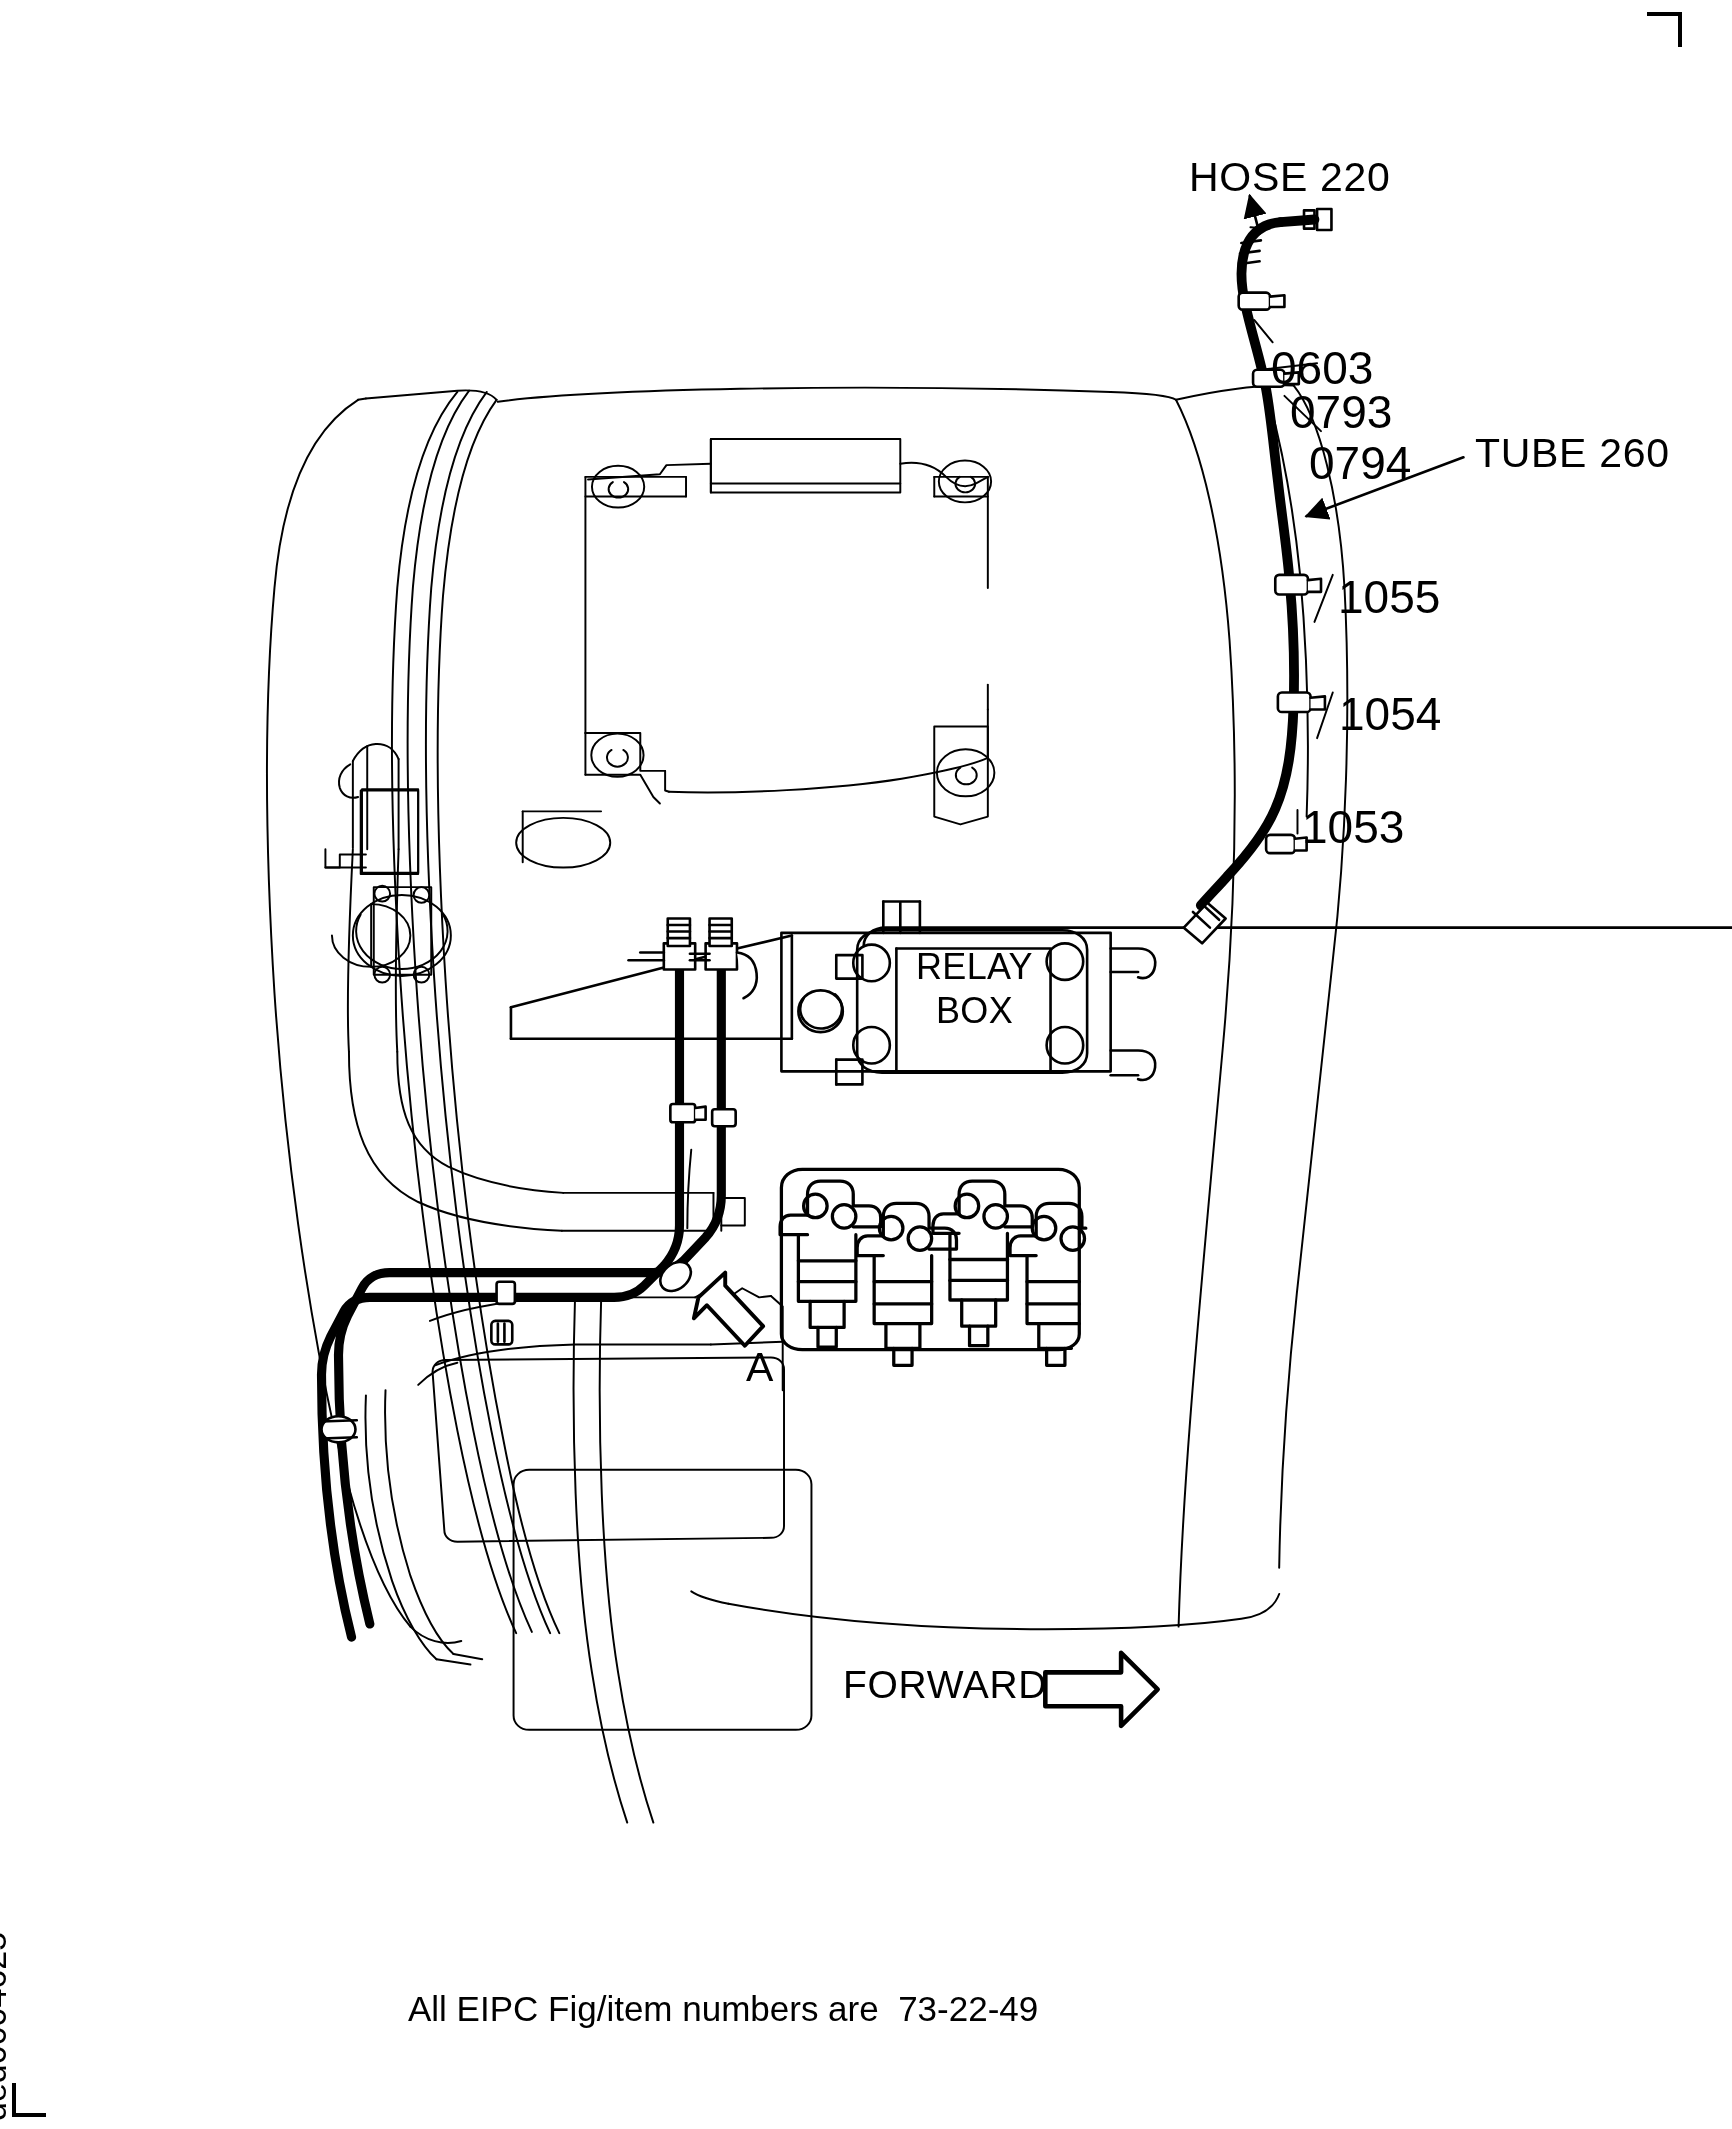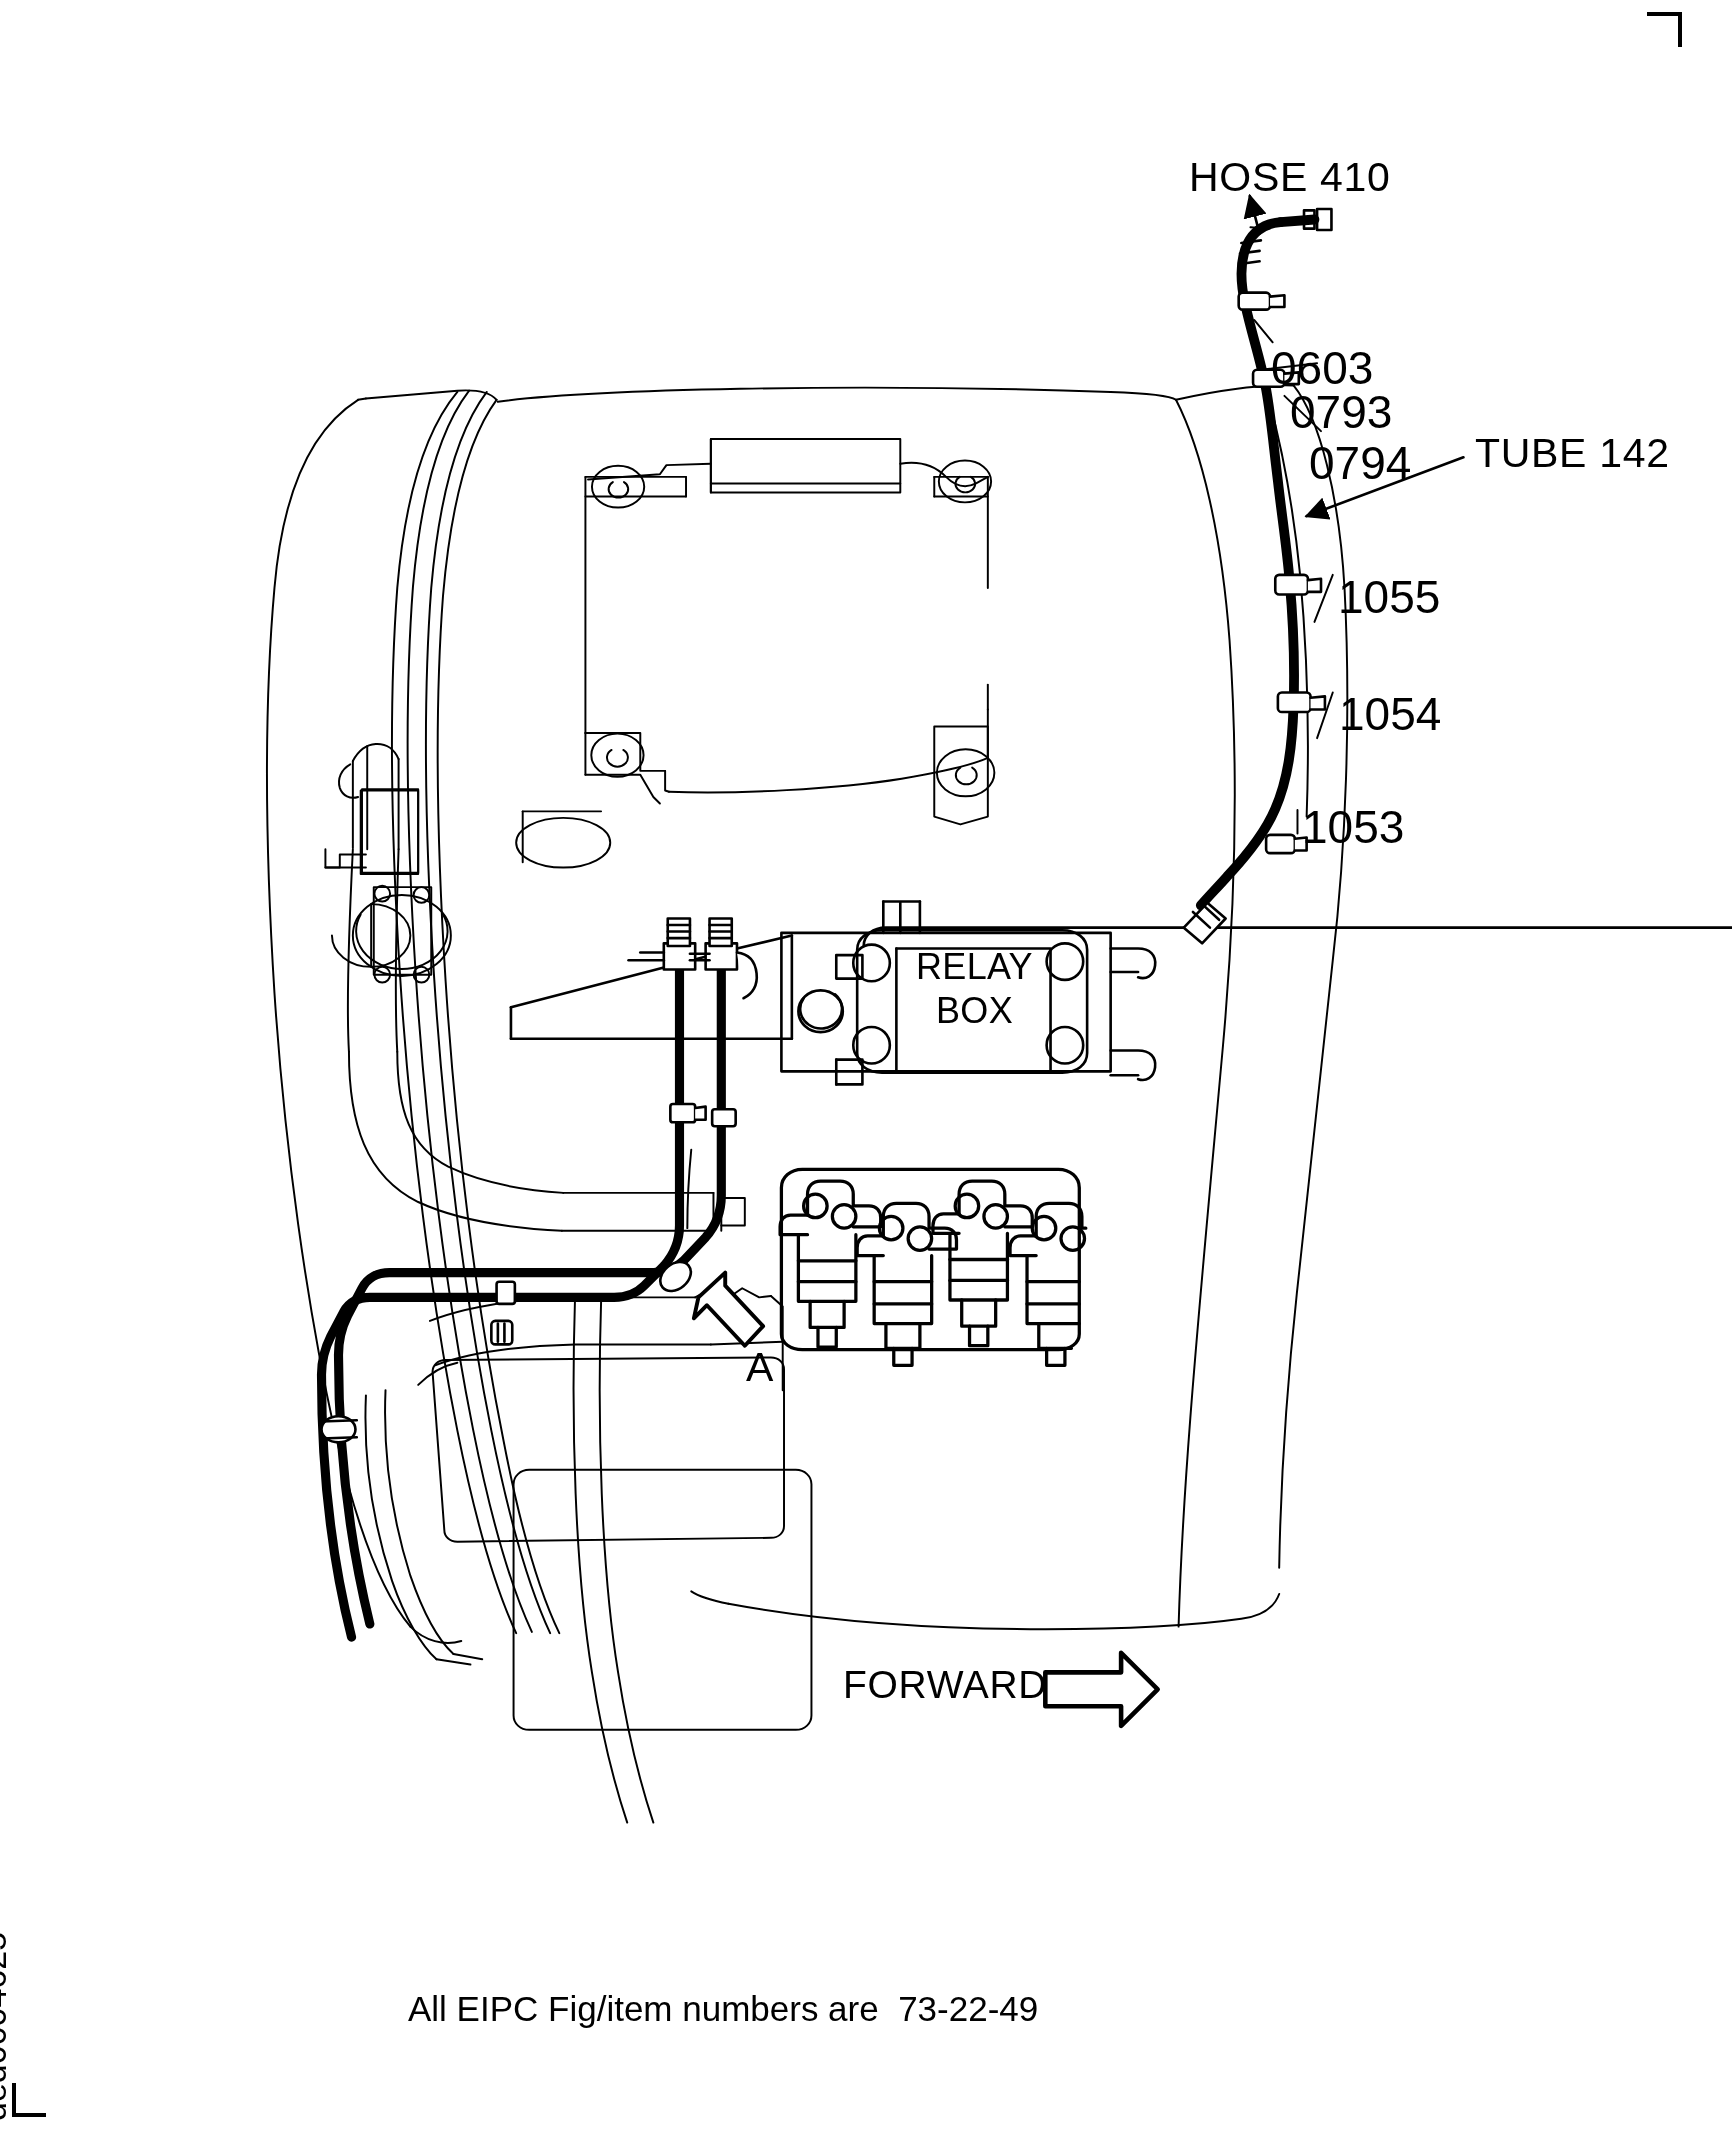--- a/index.html
+++ b/index.html
@@ -482,22 +482,22 @@
         <path d="M1069,1986 L1110,1948 L1110,1968 L1168,2030 L1140,2060 L1082,1998 L1062,2018 Z"></path>
       </g>
 
       <g stroke="#000" stroke-width="7" fill="#fff">
         <path d="M1600,2560 L1716,2560 L1716,2530 L1772,2586 L1716,2642 L1716,2612 L1600,2612 Z"></path>
       </g>
 
     </g>
   </svg>
 
-  <div class="lbl callout" style="left:1189px; top:157px;">HOSE 410</div>
-  <div class="lbl callout" style="left:1475px; top:433px;">TUBE 142</div>
+  <div class="lbl callout" style="left:1189px; top:157px;">HOSE 220</div>
+  <div class="lbl callout" style="left:1475px; top:433px;">TUBE 260</div>
 
   <div class="lbl itemnum" style="left:1271px; top:345px;">0603</div>
   <div class="lbl itemnum" style="left:1290px; top:389px;">0793</div>
   <div class="lbl itemnum" style="left:1309px; top:440px;">0794</div>
   <div class="lbl itemnum" style="left:1338px; top:574px;">1055</div>
   <div class="lbl itemnum" style="left:1339px; top:691px;">1054</div>
   <div class="lbl itemnum" style="left:1302px; top:804px;">1053</div>
 
   <div class="lbl boxlabel" style="left:906px; top:949px; width:137px;">RELAY</div>
   <div class="lbl boxlabel" style="left:906px; top:993px; width:137px;">BOX</div>

